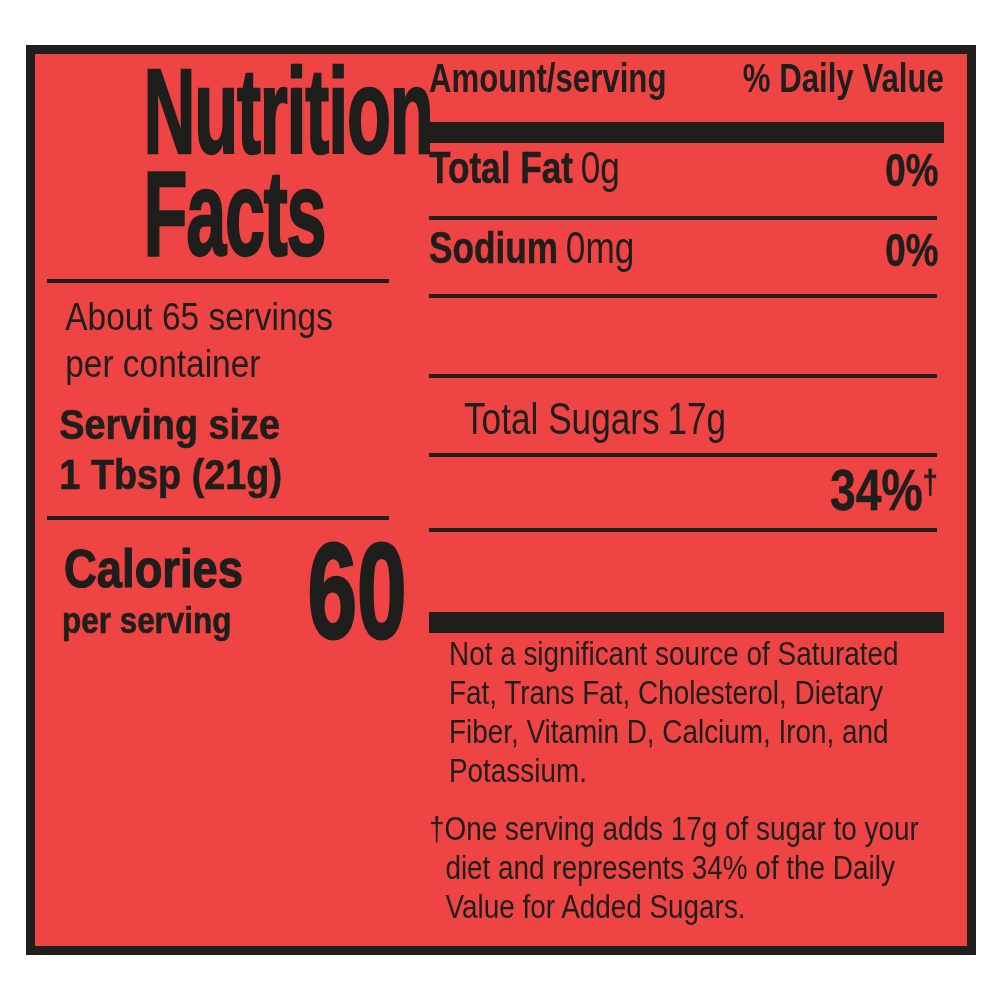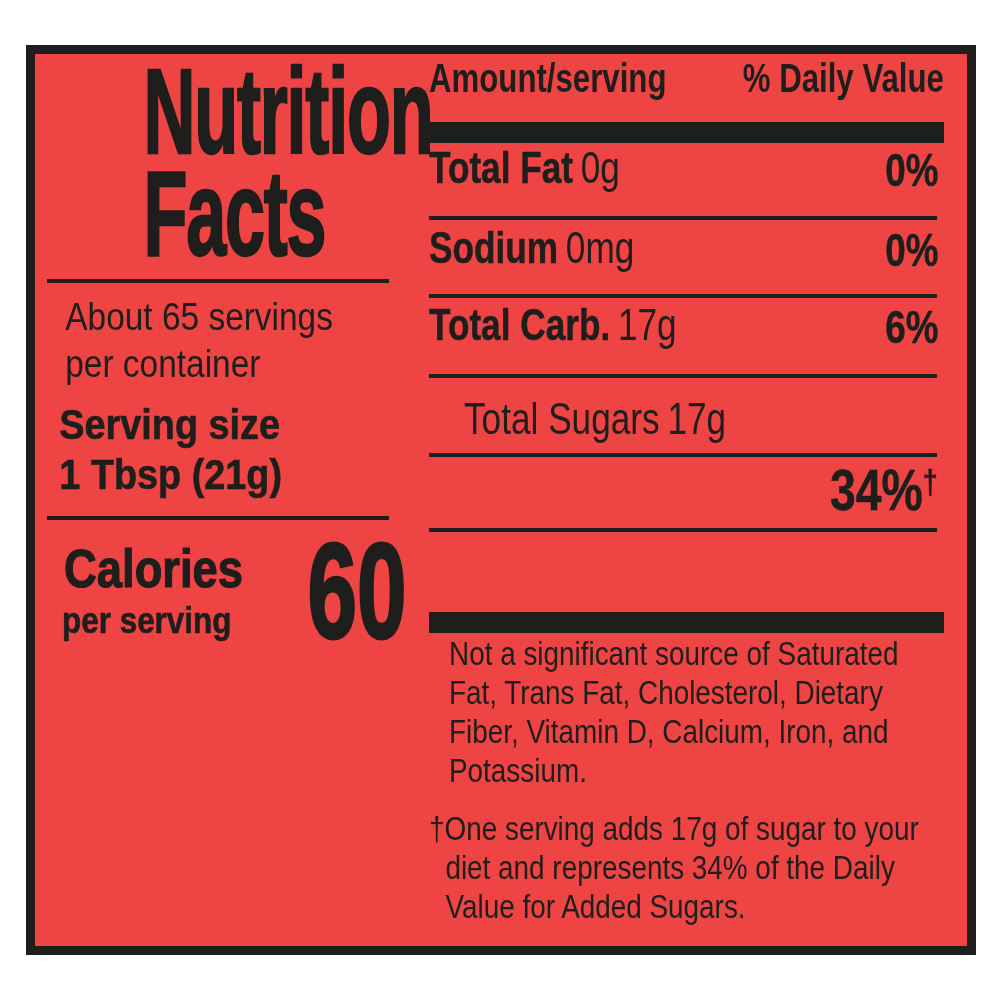--- a/index.html
+++ b/index.html
@@ -182,26 +182,20 @@
 
     <div class="abs trow" style="top:169px">
       <span class="tname">
         <span class="nm">Sodium</span><span class="am">0mg</span>
       </span>
       <span class="tdv">0%</span>
     </div>
 
     <div class="abs hr rhr" style="top:240px"></div>
 
-    <div class="abs trow" style="top:246px">
-      <span class="tname">
-        <span class="nm">Total Carb.</span><span class="am">17g</span>
-      </span>
-      <span class="tdv">6%</span>
-    </div>
 
     <div class="abs hr rhr" style="top:320px"></div>
 
     <div class="abs trow indent" style="top:340px">
       <span class="tname plain">
         <span class="nm">Total Sugars</span><span class="am">17g</span>
       </span>
     </div>
 
     <div class="abs hr rhr" style="top:399px"></div>

